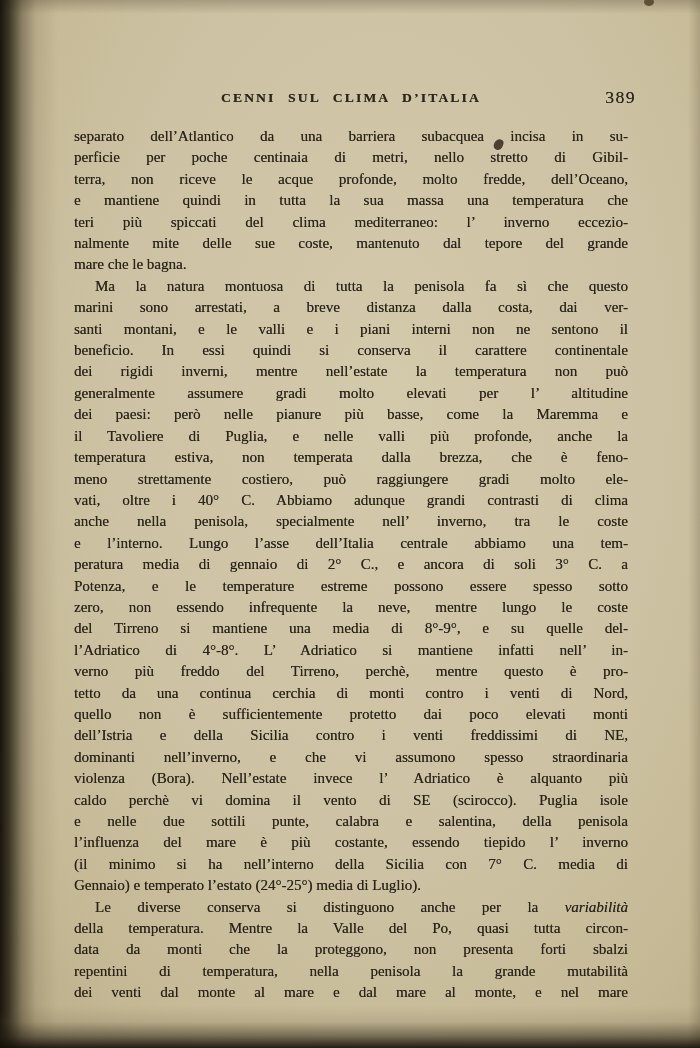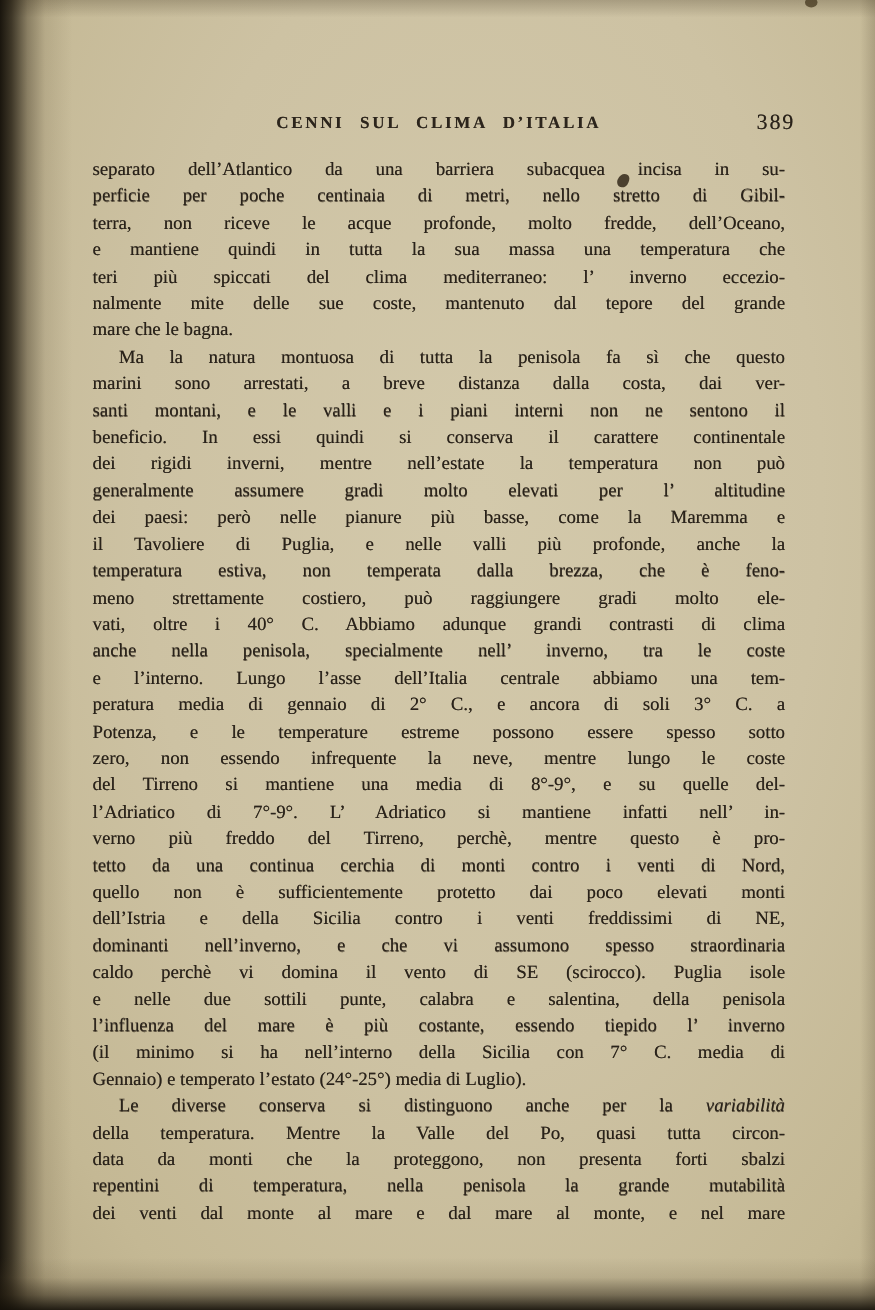--- a/index.html
+++ b/index.html
@@ -97,26 +97,27 @@
           <div class="line">il Tavoliere di Puglia, e nelle valli più profonde, anche la</div>
           <div class="line">temperatura estiva, non temperata dalla brezza, che è feno-</div>
           <div class="line">meno strettamente costiero, può raggiungere gradi molto ele-</div>
           <div class="line">vati, oltre i 40° C. Abbiamo adunque grandi contrasti di clima</div>
           <div class="line">anche nella penisola, specialmente nell’ inverno, tra le coste</div>
           <div class="line">e l’interno. Lungo l’asse dell’Italia centrale abbiamo una tem-</div>
           <div class="line">peratura media di gennaio di 2° C., e ancora di soli 3° C. a</div>
           <div class="line">Potenza, e le temperature estreme possono essere spesso sotto</div>
           <div class="line">zero, non essendo infrequente la neve, mentre lungo le coste</div>
           <div class="line">del Tirreno si mantiene una media di 8°-9°, e su quelle del-</div>
-          <div class="line">l’Adriatico di 7°-9°. L’ Adriatico si mantiene infatti nell’ in-</div>
+          <div class="line">l’Adriatico di 4°-8°. L’ Adriatico si mantiene infatti nell’ in-</div>
           <div class="line">verno più freddo del Tirreno, perchè, mentre questo è pro-</div>
           <div class="line">tetto da una continua cerchia di monti contro i venti di Nord,</div>
           <div class="line">quello non è sufficientemente protetto dai poco elevati monti</div>
           <div class="line">dell’Istria e della Sicilia contro i venti freddissimi di NE,</div>
           <div class="line">dominanti nell’inverno, e che vi assumono spesso straordinaria</div>
+          <div class="line">violenza (Bora). Nell’estate invece l’ Adriatico è alquanto più</div>
           <div class="line">caldo perchè vi domina il vento di SE (scirocco). Puglia isole</div>
           <div class="line">e nelle due sottili punte, calabra e salentina, della penisola</div>
           <div class="line">l’influenza del mare è più costante, essendo tiepido l’ inverno</div>
           <div class="line">(il minimo si ha nell’interno della Sicilia con 7° C. media di</div>
           <div class="line last">Gennaio) e temperato l’estato (24°-25°) media di Luglio).</div>
         </div>
         <div class="paragraph">
           <div class="line indent"><span>Le diverse conserva si distinguono anche per la </span><span class="italic">variabilità</span></div>
           <div class="line">della temperatura. Mentre la Valle del Po, quasi tutta circon-</div>
           <div class="line">data da monti che la proteggono, non presenta forti sbalzi</div>

